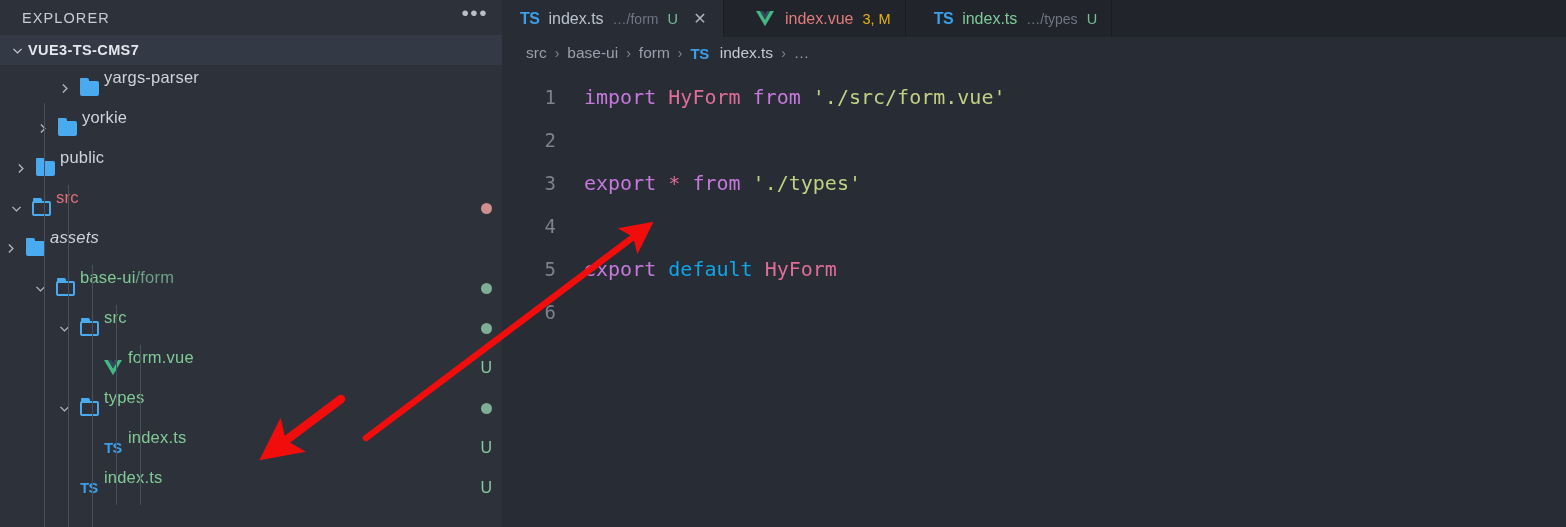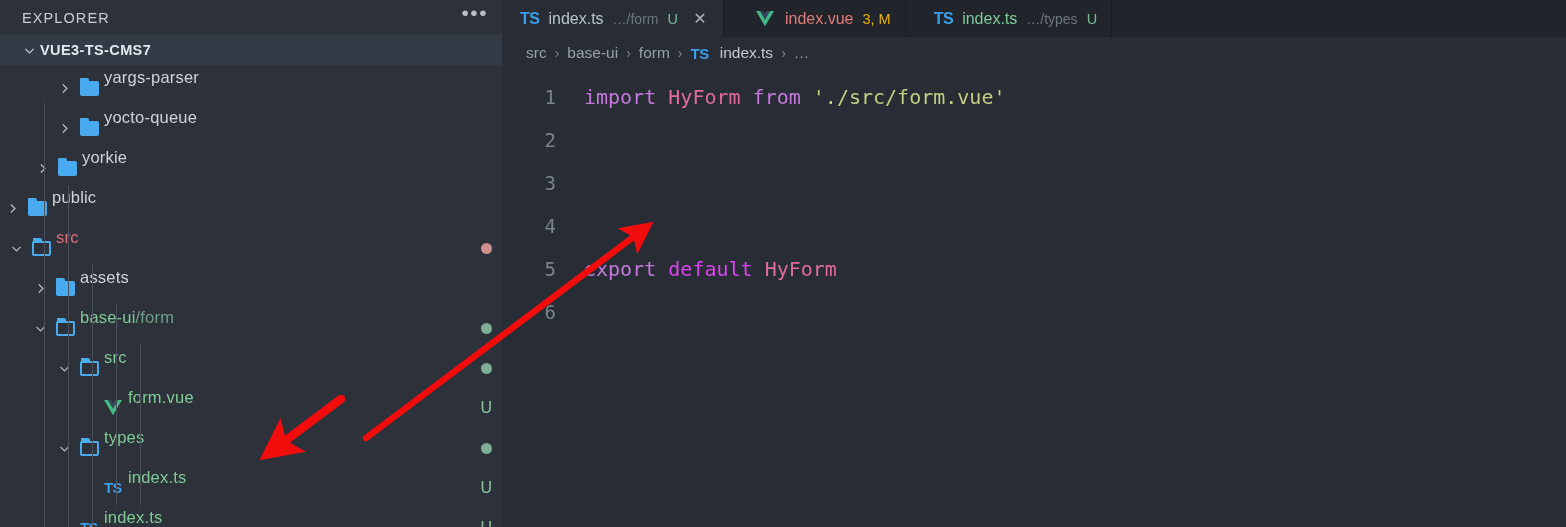--- a/index.html
+++ b/index.html
@@ -46,21 +46,21 @@
     letter-spacing: 1.5px;
     padding-bottom: 9px;
     cursor: pointer;
   }
 
   .section-header {
     height: 30px;
     background: #343a45;
     display: flex;
     align-items: center;
-    padding-left: 18px;
+    padding-left: 6px;
     cursor: pointer;
   }
   .section-header .chev { width: 22px; color: #c6ccd6; display:flex; align-items:center; justify-content:center; }
   .section-title {
     font-size: 14.5px;
     font-weight: bold;
     color: #e3e7ee;
     letter-spacing: 0.4px;
   }
 
@@ -205,21 +205,21 @@
     text-align: right;
     padding-right: 28px;
     color: #7b838f;
     font-size: 19px;
   }
   .ctext { letter-spacing: 0px; }
   .kw { color: #c678dd; }
   .ident { color: #e06c9a; }
   .str { color: #c3d082; }
   .op { color: #e06c9a; }
-  .def { color: #d946ef; }
+  .def { color: #0ea5e9; }
 
   .arrow-layer {
     position: absolute;
     left: 0; top: 0;
     width: 1566px; height: 527px;
     pointer-events: none;
   }
 </style>
 </head>
 <body>
@@ -247,68 +247,57 @@
           <span class="twisty">
             <svg width="13" height="13" viewBox="0 0 16 16">
               <path d="M6 3 L11 8 L6 13" fill="none" stroke="currentColor" stroke-width="1.6"></path>
             </svg>
           </span>
           <span class="ficon">
             <span class="folder-closed"></span>
           </span>
           <span class="label">yargs-parser</span>
         </div>
-        <div class="row" style="padding-left: 54px;">
+        <div class="row" style="padding-left: 32px;">
           <span class="twisty">
             <svg width="13" height="13" viewBox="0 0 16 16">
               <path d="M6 3 L11 8 L6 13" fill="none" stroke="currentColor" stroke-width="1.6"></path>
             </svg>
           </span>
           <span class="ficon">
             <span class="folder-closed"></span>
           </span>
-          <span class="label">yocto-queue</span>
-        </div>
-        <div class="row" style="padding-left: 32px;">
+          <span class="label">yorkie</span>
+        </div>
+        <div class="row" style="padding-left: 10px;">
           <span class="twisty">
             <svg width="13" height="13" viewBox="0 0 16 16">
               <path d="M6 3 L11 8 L6 13" fill="none" stroke="currentColor" stroke-width="1.6"></path>
             </svg>
           </span>
           <span class="ficon">
             <span class="folder-closed"></span>
           </span>
-          <span class="label">yorkie</span>
-        </div>
-        <div class="row" style="padding-left: 2px;">
-          <span class="twisty">
-            <svg width="13" height="13" viewBox="0 0 16 16">
-              <path d="M6 3 L11 8 L6 13" fill="none" stroke="currentColor" stroke-width="1.6"></path>
-            </svg>
-          </span>
-          <span class="ficon">
-            <span class="folder-closed"></span>
-          </span>
           <span class="label">public</span>
         </div>
         <div class="row" style="padding-left: 6px;">
           <span class="twisty">
             <svg width="13" height="13" viewBox="0 0 16 16">
               <path d="M3 6 L8 11 L13 6" fill="none" stroke="currentColor" stroke-width="1.6"></path>
             </svg>
           </span>
           <span class="ficon">
             <span class="folder-open"></span>
           </span>
           <span class="label red">src</span>
           <span class="badge">
             <span class="dot red"></span>
           </span>
         </div>
-        <div class="row" style="padding-left: 30px;">
+        <div class="row" style=" font-style: italic;">
           <span class="twisty">
             <svg width="13" height="13" viewBox="0 0 16 16">
               <path d="M6 3 L11 8 L6 13" fill="none" stroke="currentColor" stroke-width="1.6"></path>
             </svg>
           </span>
           <span class="ficon">
             <span class="folder-closed"></span>
           </span>
           <span class="label">assets</span>
         </div>
@@ -436,21 +425,21 @@
         <span class="crumb-sep">›</span>
         <span class="ts-icon" style="font-size: 15px; margin-right: 3px;">TS</span>
         <span class="crumb bright">index.ts</span>
         <span class="crumb-sep">›</span>
         <span class="crumb">…</span>
       </div>
 
     <div class="code" id="code">
         <div class="cline"><span class="lnum">1</span><span class="ctext"><span class="kw">import </span><span class="ident">HyForm </span><span class="kw">from </span><span class="str">'./src/form.vue'</span></span></div>
         <div class="cline"><span class="lnum">2</span><span class="ctext"></span></div>
-        <div class="cline"><span class="lnum">3</span></div>
+        <div class="cline"><span class="lnum">3</span><span class="ctext"><span class="kw">export </span><span class="op">* </span><span class="kw">from </span><span class="str">'./types'</span></span></div>
         <div class="cline"><span class="lnum">4</span><span class="ctext"></span></div>
         <div class="cline"><span class="lnum">5</span><span class="ctext"><span class="kw">export </span><span class="def">default </span><span class="ident">HyForm</span></span></div>
         <div class="cline"><span class="lnum">6</span><span class="ctext"></span></div>
       </div>
 
   </div>
 
   <svg class="arrow-layer" viewBox="0 0 1566 527">
     <defs>
       <marker id="ah" markerWidth="5" markerHeight="5" refX="2.4" refY="2.5" orient="auto">

